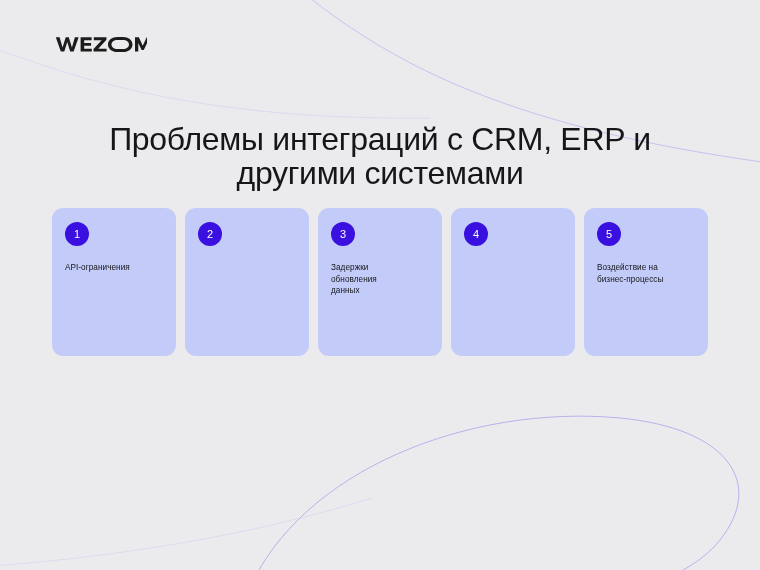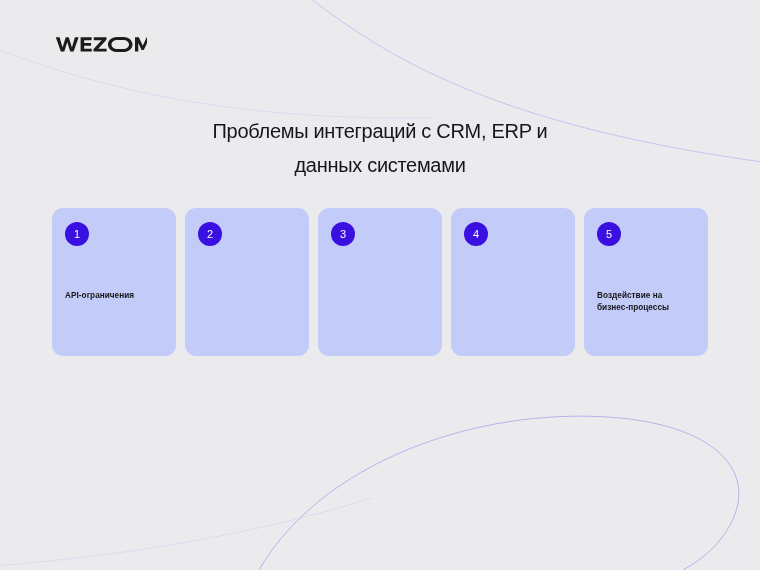--- a/index.html
+++ b/index.html
@@ -50,21 +50,21 @@
 
   
   #title {
     position: absolute;
     left: 0;
     top: 101px;
     width: 760px;
     z-index: 2;
     text-align: center;
     color: #15161a;
-    font-size: 20px;
+    font-size: 32px;
     line-height: 34px;
     font-weight: 500;
     letter-spacing: -0.3px;
     padding: 0 50px;
     box-sizing: border-box;
   }
   #title .ln { display: block; white-space: nowrap; }
 
   
   #cards {
@@ -94,25 +94,25 @@
     color: #ffffff;
     font-size: 11px;
     font-weight: 500;
     display: flex;
     align-items: center;
     justify-content: center;
     line-height: 1;
     letter-spacing: 0;
   }
   .card-label {
-    margin-top: 44px;
+    margin-top: 16px;
     color: #15161a;
     font-size: 8.2px;
     line-height: 11.5px;
-    font-weight: 700;
+    font-weight: 400;
     letter-spacing: 0.05px;
     white-space: pre-line;
   }
 </style>
 </head>
 <body>
 
 <div id="slide">
 
   <svg id="bg-decor" viewBox="0 0 760 570" width="760" height="570" fill="none">
@@ -134,36 +134,39 @@
 
         <path d="M156 7.2 c-13.4 0 -23.6 7.5 -23.6 18.8 c0 11.3 10.2 18.8 23.6 18.8 h14.2 c13.4 0 23.6 -7.5 23.6 -18.8 c0 -11.3 -10.2 -18.8 -23.6 -18.8 H156 Z m0 7.6 h14.2 c8.7 0 14.8 4.6 14.8 11.2 c0 6.6 -6.1 11.2 -14.8 11.2 H156 c-8.7 0 -14.8 -4.6 -14.8 -11.2 c0 -6.6 6.1 -11.2 14.8 -11.2 Z"></path>
 
         <path d="M200 8 h9.6 l9.8 21.4 L229.2 8 h9.4 V44 h-8.4 V22.6 l-8.3 17.6 h-5.4 l-8.3 -17.6 V44 H200 V8 Z"></path>
       </g>
     </svg>
   </div>
 
   <h1 id="title">
     <span class="ln">Проблемы интеграций с CRM, ERP и</span>
-    <span class="ln">данных системами</span>
+    <span class="ln">другими системами</span>
   </h1>
 
   <div id="cards">
 
     <div class="card">
       <div class="badge">1</div>
       <div class="card-label">API-ограничения</div>
     </div>
 
     <div class="card">
       <div class="badge">2</div>
     </div>
 
     <div class="card">
       <div class="badge">3</div>
+      <div class="card-label">Задержки
+обновления
+данных</div>
     </div>
 
     <div class="card">
       <div class="badge">4</div>
     </div>
 
     <div class="card">
       <div class="badge">5</div>
       <div class="card-label">Воздействие на
 бизнес-процессы</div>

